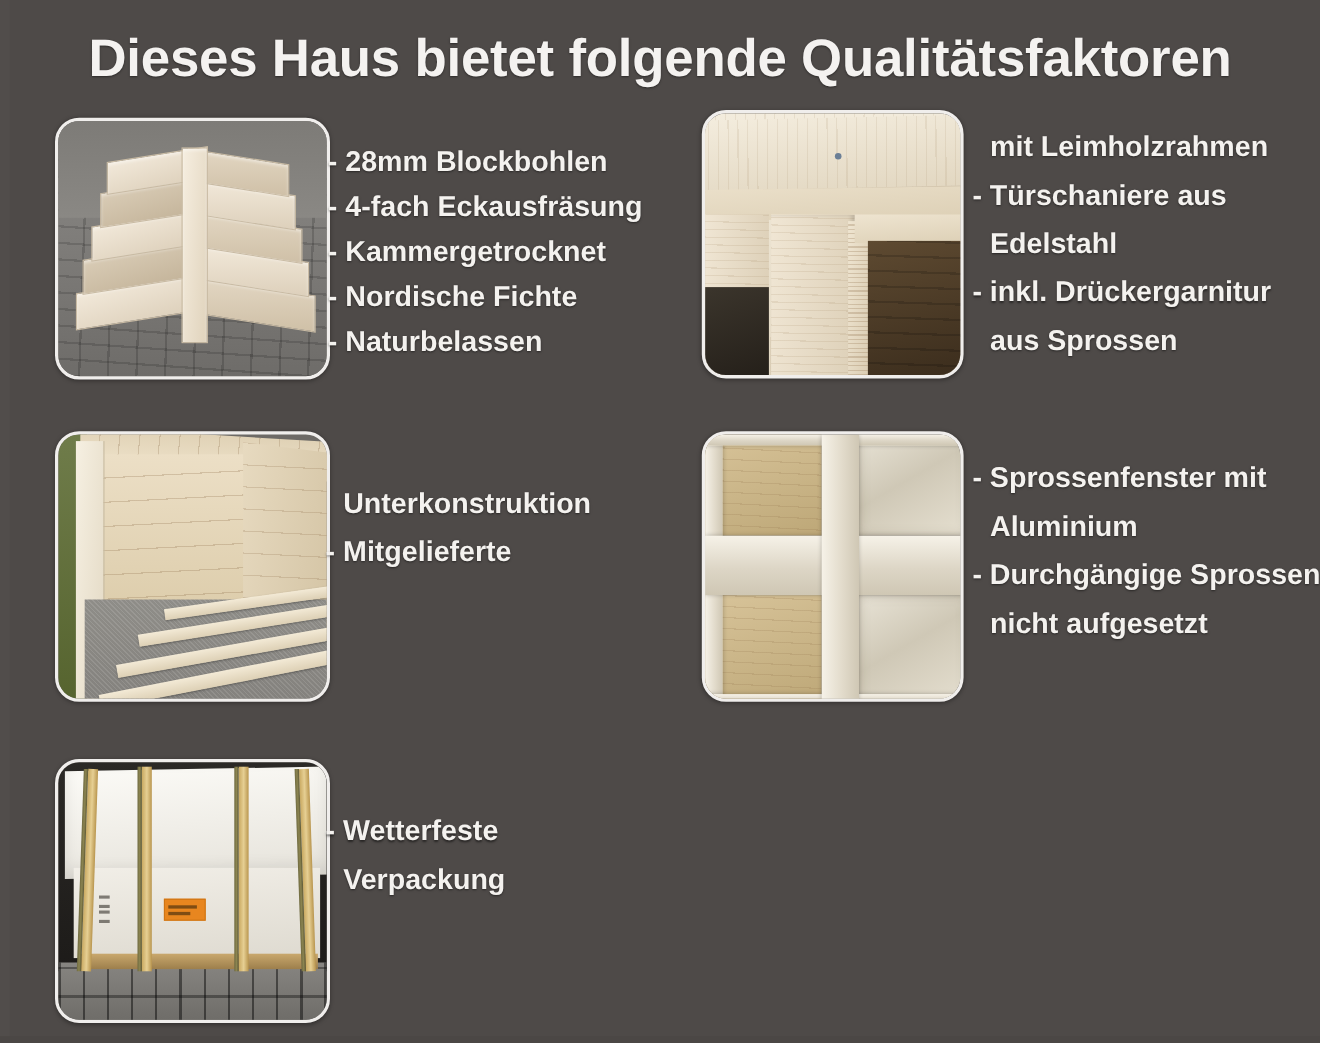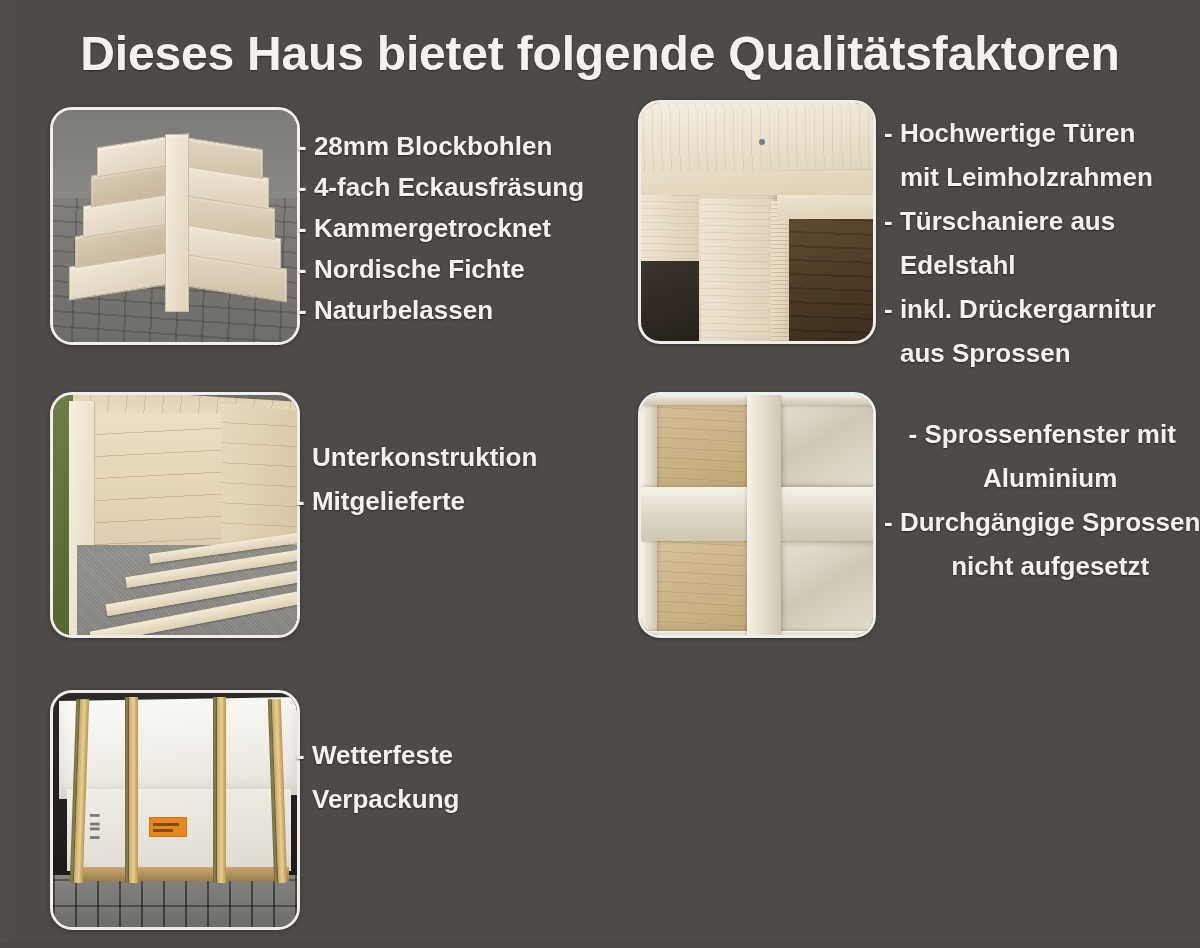--- a/index.html
+++ b/index.html
@@ -239,21 +239,21 @@
   #text-blockbohlen { left: 298px; top: 126px; }
   #text-blockbohlen .feature-line { line-height: 41px; }
 
   #text-doors { left: 884px; top: 111px; }
   #text-doors .feature-line { line-height: 44px; }
 
   #text-substructure { left: 296px; top: 435px; }
   #text-substructure .feature-line { line-height: 44px; }
 
   #text-windows { left: 884px; top: 412px; }
-  #text-windows .feature-line { line-height: 44px; text-align: center; }
+  #text-windows .feature-line { line-height: 44px; }
 
   #text-packaging { left: 296px; top: 733px; }
   #text-packaging .feature-line { line-height: 44px; }
 </style>
 </head>
 <body>
 
 <div class="edge-left"></div>
 <div class="edge-bottom"></div>
 
@@ -367,21 +367,20 @@
 
 <div class="feature-text" id="text-blockbohlen">
   <div class="feature-line">- 28mm Blockbohlen</div>
   <div class="feature-line">- 4-fach Eckausfräsung</div>
   <div class="feature-line">- Kammergetrocknet</div>
   <div class="feature-line">- Nordische Fichte</div>
   <div class="feature-line">- Naturbelassen</div>
 </div>
 
 <div class="feature-text" id="text-doors">
-  <div class="feature-line">- Hochwertige Türen</div>
   <div class="feature-line cont">mit Leimholzrahmen</div>
   <div class="feature-line">- Türschaniere aus</div>
   <div class="feature-line cont">Edelstahl</div>
   <div class="feature-line">- inkl. Drückergarnitur</div>
   <div class="feature-line cont">aus Sprossen</div>
 </div>
 
 <div class="feature-text" id="text-substructure">
   <div class="feature-line cont">Unterkonstruktion</div>
   <div class="feature-line">- Mitgelieferte</div>

